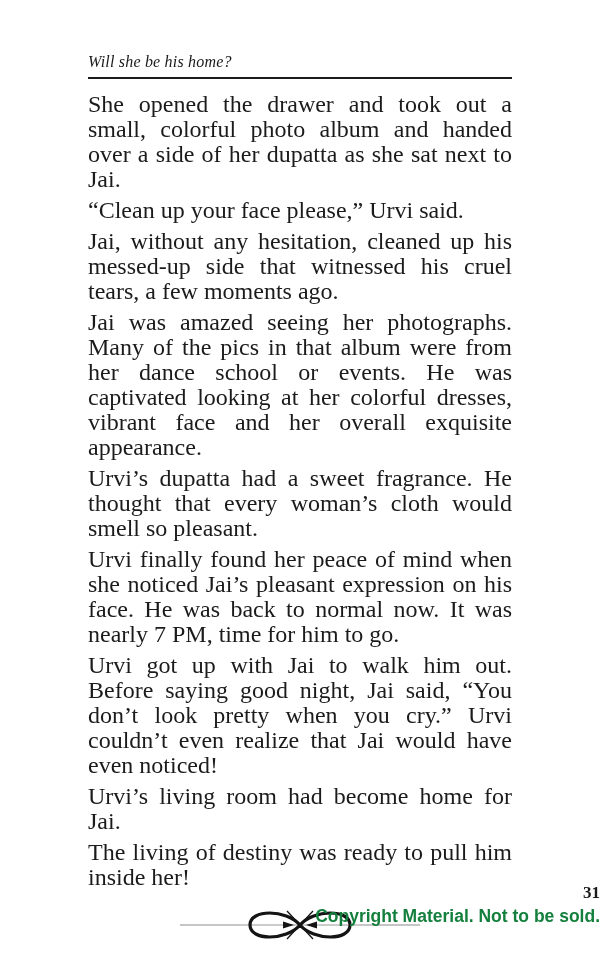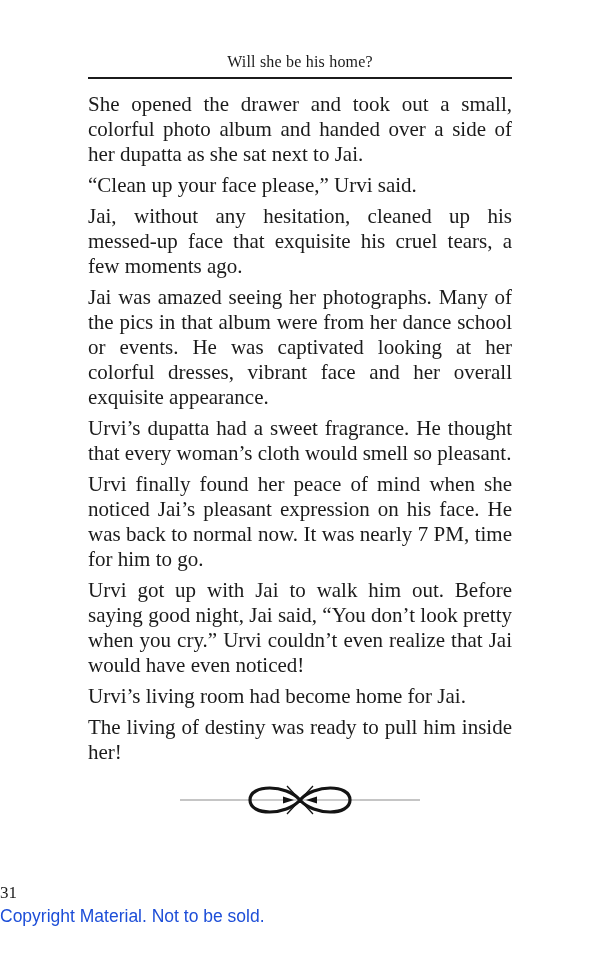--- a/index.html
+++ b/index.html
@@ -9,76 +9,78 @@
     height: 960px;
     margin: 0 auto;
     background: #ffffff;
     box-sizing: border-box;
     padding: 52px 88px 0 88px;
     font-family: "Liberation Serif", serif;
     color: #1b1b1b;
     overflow: hidden;
   }
   .running-head {
-    text-align: center;
+    text-align: left;
+    font-style: italic;
     font-size: 16px;
     line-height: 19px;
     letter-spacing: 0.2px;
   }
   .header-rule {
     border: none;
     border-top: 2px solid #1b1b1b;
     margin: 6px 0 0 0;
   }
   .body-text { margin-top: 13px; }
   .para {
     margin: 0 0 6px 0;
-    font-size: 21px;
+    font-size: 24px;
     line-height: 25px;
     text-align: justify;
   }
   .divider-wrap {
     text-align: center;
     margin-top: 13px;
   }
   .page-footer {
     position: absolute;
     left: 0; right: 0; bottom: 33px;
-    text-align: left;
+    text-align: right;
+    font-weight: bold;
   }
   .page-number {
     font-size: 17px;
     line-height: 20px;
     font-family: "Liberation Serif", serif;
   }
   .copyright {
     font-family: "Liberation Sans", sans-serif;
     font-size: 17.5px;
     line-height: 22px;
     margin-top: 2px;
-    color: #1d4ed8;
+    color: #15803d;
   }
 </style>
 </head>
 <body>
 
 <div class="page">
 
   <header>
     <div class="running-head">Will she be his home?</div>
     <hr class="header-rule">
   </header>
 
   <main class="body-text">
 
       <p class="para">She opened the drawer and took out a small, colorful photo album and handed over a side of her dupatta as she sat next to Jai.</p>
 
       <p class="para">“Clean up your face please,” Urvi said.</p>
 
-      <p class="para">Jai, without any hesitation, cleaned up his messed-up face that exquisite his cruel tears, a few moments ago.</p>
+      <p class="para">Jai, without any hesitation, cleaned up his messed-up side that witnessed his cruel tears, a few moments ago.</p>
 
       <p class="para">Jai was amazed seeing her photographs. Many of the pics in that album were from her dance school or events. He was captivated looking at her colorful dresses, vibrant face and her overall exquisite appearance.</p>
 
       <p class="para">Urvi’s dupatta had a sweet fragrance. He thought that every woman’s cloth would smell so pleasant.</p>
 
       <p class="para">Urvi finally found her peace of mind when she noticed Jai’s pleasant expression on his face. He was back to normal now. It was nearly 7 PM, time for him to go.</p>
 
       <p class="para">Urvi got up with Jai to walk him out. Before saying good night, Jai said, “You don’t look pretty when you cry.” Urvi couldn’t even realize that Jai would have even noticed!</p>
 
 

